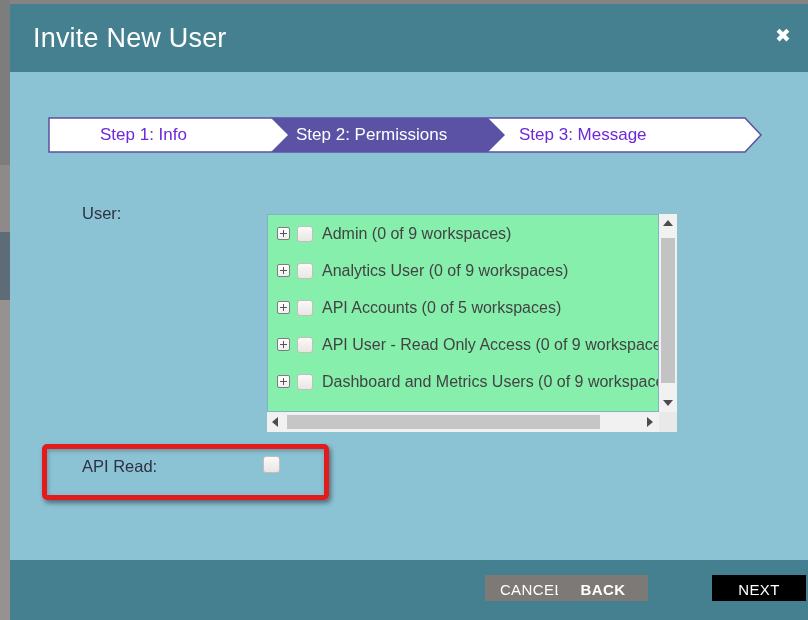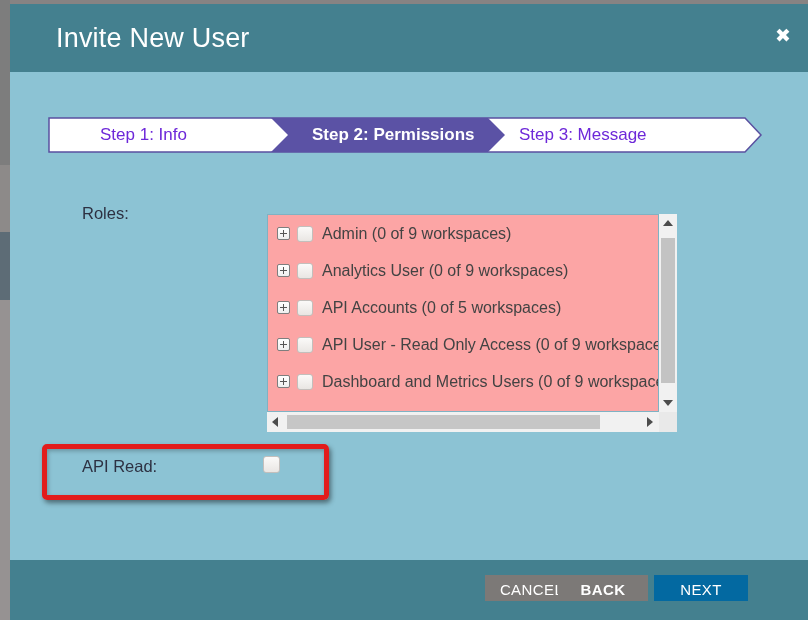--- a/index.html
+++ b/index.html
@@ -10,39 +10,39 @@
   }
   
   .bg-top{position:absolute;left:0;top:0;width:808px;height:4px;background:#878383;}
   .bg-left{position:absolute;left:0;top:0;width:10px;height:620px;
     background:linear-gradient(#7d7d7d 0px,#7d7d7d 165px,#8d8a89 165px,#8d8a89 232px,
       #5d6c76 232px,#5d6c76 300px,#969292 300px,#969292 620px);}
   
   .modal{position:absolute;left:10px;top:4px;width:798px;height:616px;background:#8cc3d4;}
   .modal-header{position:absolute;left:0;top:0;width:798px;height:68px;background:#44808f;}
   .modal-title{position:absolute;left:23px;top:0;height:68px;line-height:68px;
-    color:#ffffff;font-size:27px;letter-spacing:0.2px;margin-left:23px;}
+    color:#ffffff;font-size:27px;letter-spacing:0.2px;}
   .close-x{position:absolute;right:17px;top:0;height:68px;line-height:64px;
     color:#ffffff;font-size:19px;font-weight:bold;cursor:pointer;}
   .modal-footer{position:absolute;left:0;top:556px;width:798px;height:60px;background:#44808f;}
   
   .wizard{position:absolute;left:38px;top:113px;width:715px;height:36px;}
   .wizard svg{position:absolute;left:0;top:0;}
   .step-label{position:absolute;top:0;height:36px;line-height:36px;font-size:17px;
     color:#6d28d9;cursor:pointer;white-space:nowrap;}
   .step-label.active{color:#ffffff;}
-  .lbl-1{left:52px;} .lbl-2{left:264px;font-weight:bold;} .lbl-3{left:471px;}
+  .lbl-1{left:52px;} .lbl-2{left:248px;} .lbl-3{left:471px;}
   
   .field-label{position:absolute;font-size:16.5px;color:#2d3142;}
   .roles-label{left:72px;top:200px;}
   .apionly-label{left:72px;top:453px;}
   
   .listbox{position:absolute;left:257px;top:210px;width:410px;height:218px;background:#f1f1f1;}
   .list-content{position:absolute;left:0;top:0;width:390px;height:196px;
-    border:1px solid #7fb2c3;background:#fca5a5;overflow:hidden;}
+    border:1px solid #7fb2c3;background:#86efac;overflow:hidden;}
   .role-row{display:flex;align-items:center;height:37px;padding-left:9px;
     white-space:nowrap;overflow:hidden;}
   .plus-box{flex:0 0 13px;width:13px;height:13px;margin-right:7px;
     border:1px solid #7e7e7e;border-radius:2px;box-sizing:border-box;
     background:
       linear-gradient(#565656,#565656) center/7px 1px no-repeat,
       linear-gradient(#565656,#565656) center/1px 7px no-repeat,
       linear-gradient(#ffffff,#efefef);
     cursor:pointer;}
   .cbx{flex:0 0 16px;width:16px;height:16px;margin-right:9px;
@@ -72,21 +72,21 @@
   .red-box{position:absolute;left:32px;top:440px;width:277px;height:46px;
     border:5px solid #e21c1c;border-radius:5px;box-sizing:content-box;
     box-shadow:2px 3px 5px rgba(0,0,0,0.45), inset 1px 2px 4px rgba(0,0,0,0.25);
     pointer-events:none;}
   
   .btn{position:absolute;top:571px;height:26px;border:none;color:#ffffff;
     font-family:inherit;font-size:15px;letter-spacing:0.4px;cursor:pointer;
     background:#7c7977;text-align:center;line-height:30px;padding:0;}
   .btn-cancel{left:475px;width:93px;}
   .btn-back{left:548px;width:90px;font-weight:bold;}
-  .btn-next{left:644px;width:94px;background:#0369a1;}
+  .btn-next{left:702px;width:94px;background:#000000;}
 </style>
 </head>
 <body>
 
 <div class="bg-top"></div>
 <div class="bg-left"></div>
 
 <div class="modal">
 
   <div class="modal-header">
@@ -97,21 +97,21 @@
   <div class="wizard">
     <svg width="715" height="36" viewBox="0 0 715 36">
       <path d="M1,1 H697 L713,18 L697,35 H1 Z" fill="#ffffff" stroke="#5a50a0" stroke-width="1.5"></path>
       <path d="M223,1 H440 L457,18 L440,35 H223 L240,18 Z" fill="#5b52a5"></path>
     </svg>
     <span class="step-label lbl-1">Step 1: Info</span>
     <span class="step-label lbl-2 active">Step 2: Permissions</span>
     <span class="step-label lbl-3">Step 3: Message</span>
   </div>
 
-  <div class="field-label roles-label">Roles:</div>
+  <div class="field-label roles-label">User:</div>
 
   <div class="listbox">
     <div class="list-content">
       <div class="role-row">
         <span class="plus-box"></span>
         <span class="cbx"></span>
         <span class="role-text">Admin (0 of 9 workspaces)</span>
       </div>
       <div class="role-row">
         <span class="plus-box"></span>

